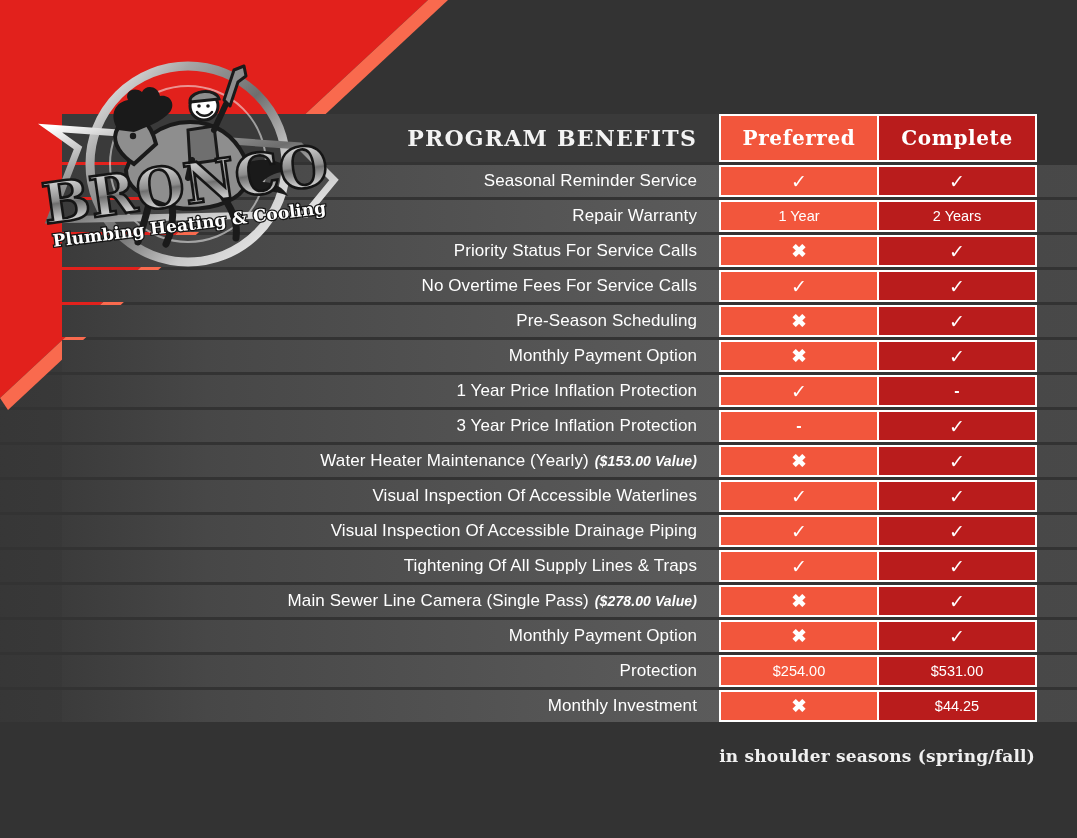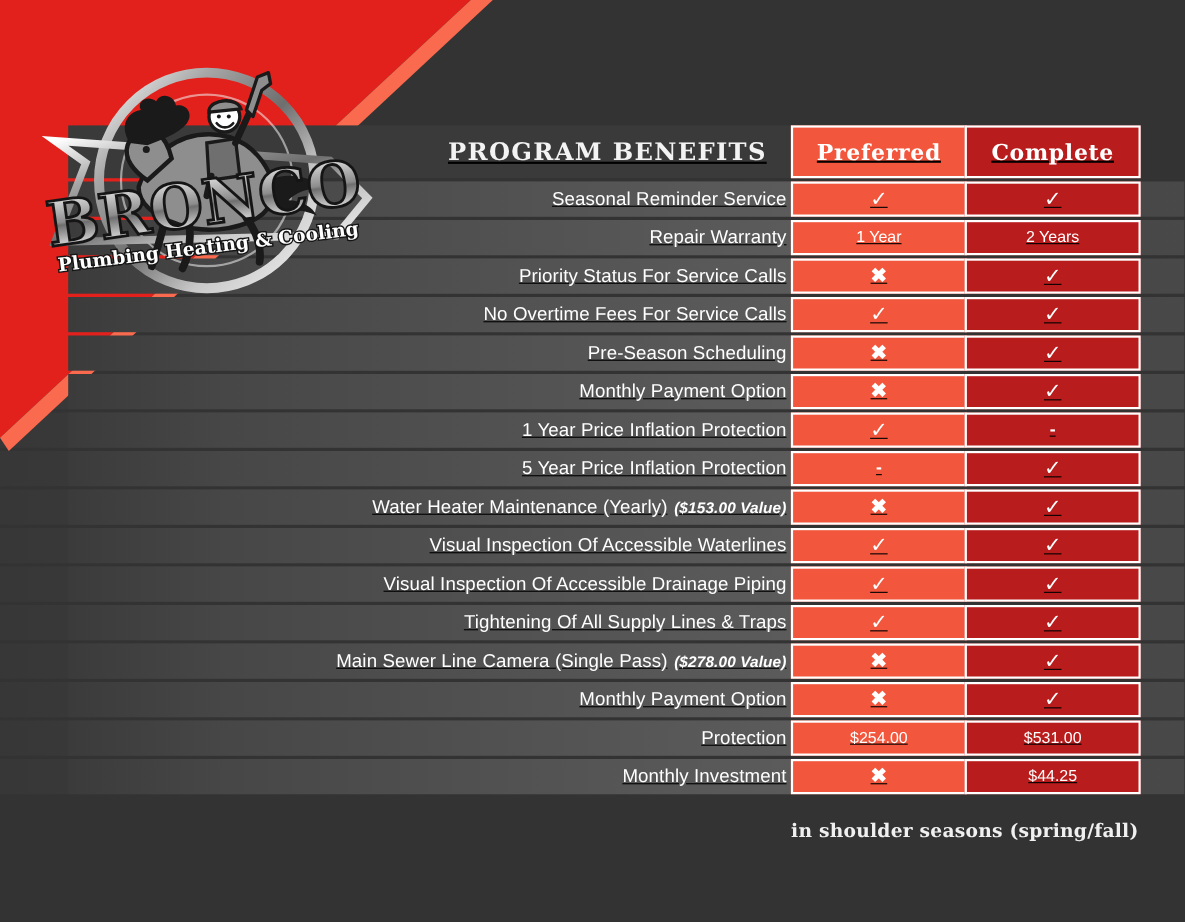--- a/index.html
+++ b/index.html
@@ -21,27 +21,27 @@
   
   .wedge{position:absolute;left:0;top:0;width:470px;height:420px;z-index:3;}
   .wedge svg{display:block;}
 
   
   .logo{position:absolute;left:38px;top:52px;width:310px;height:230px;z-index:6;}
   .logo svg{display:block;}
 
   
   .table{position:absolute;left:62px;top:114px;width:975px;z-index:5;}
-  .row{display:flex;align-items:stretch;height:32px;margin-bottom:3px;text-decoration:underline;}
+  .row{display:flex;align-items:stretch;height:32px;margin-bottom:3px;}
   .row:last-child{margin-bottom:0;}
 
   .lbl{
     flex:1 1 auto;
     display:flex;align-items:center;justify-content:flex-end;
-    padding-right:6px;
+    padding-right:24px;
     color:#ffffff;
     font-size:17px;
     letter-spacing:.1px;
     background:linear-gradient(to right,#3b3b3b 0%,#474747 22%,#505050 55%,#585858 85%,#5b5b5b 100%);
     white-space:nowrap;
   }
   .lbl .note{font-style:italic;font-size:14px;margin-left:6px;font-weight:bold;}
 
   .cell{
     flex:0 0 160px;
@@ -272,21 +272,21 @@
           </div>
           <div class="cell pref">
             <span class="mark-yes">✓</span>
           </div>
           <div class="cell comp">
             <span class="mark-dash">-</span>
           </div>
         </div>
         <div class="row">
           <div class="lbl">
-            <span>5 Year Price Inflation Protection</span>
+            <span>3 Year Price Inflation Protection</span>
           </div>
           <div class="cell pref">
             <span class="mark-dash">-</span>
           </div>
           <div class="cell comp">
             <span class="mark-yes">✓</span>
           </div>
         </div>
         <div class="row">
           <div class="lbl">

